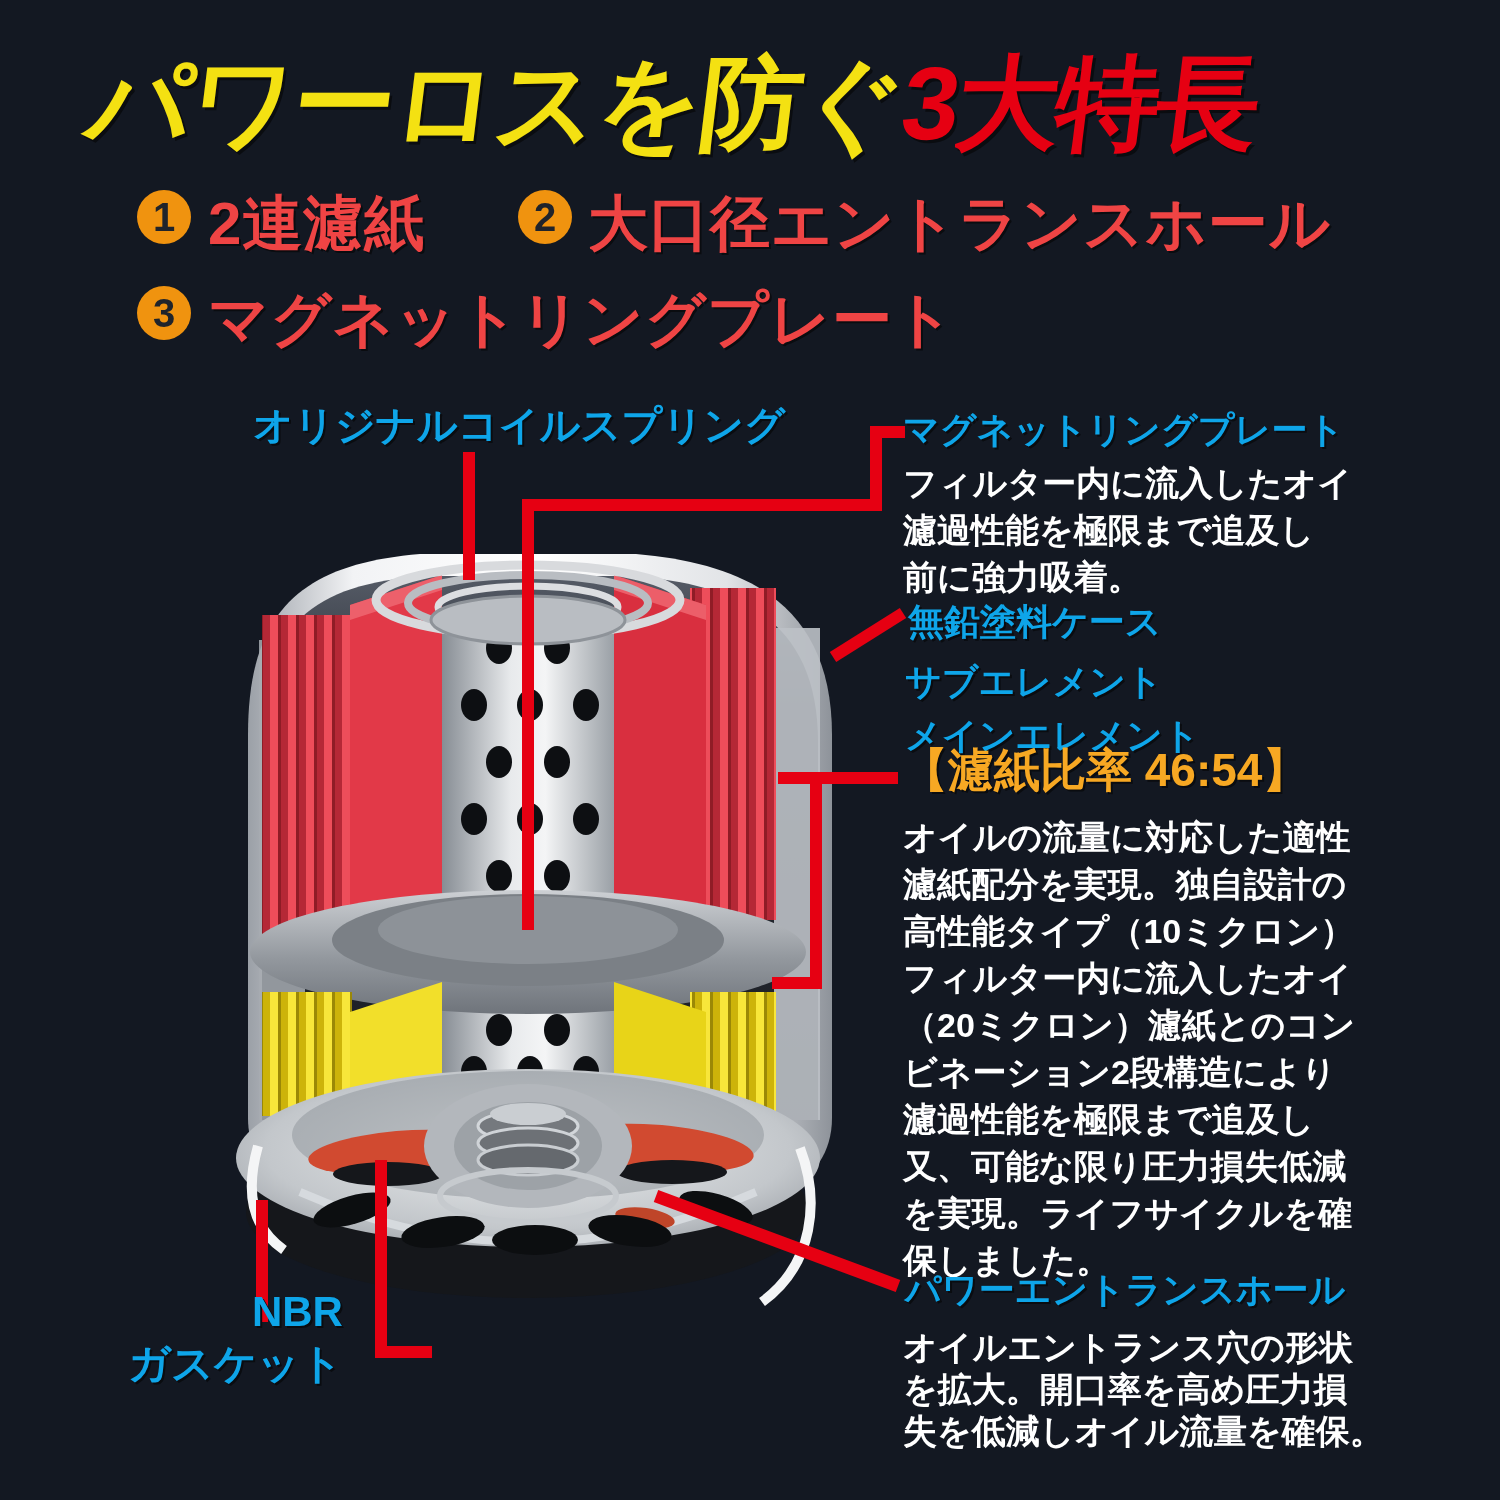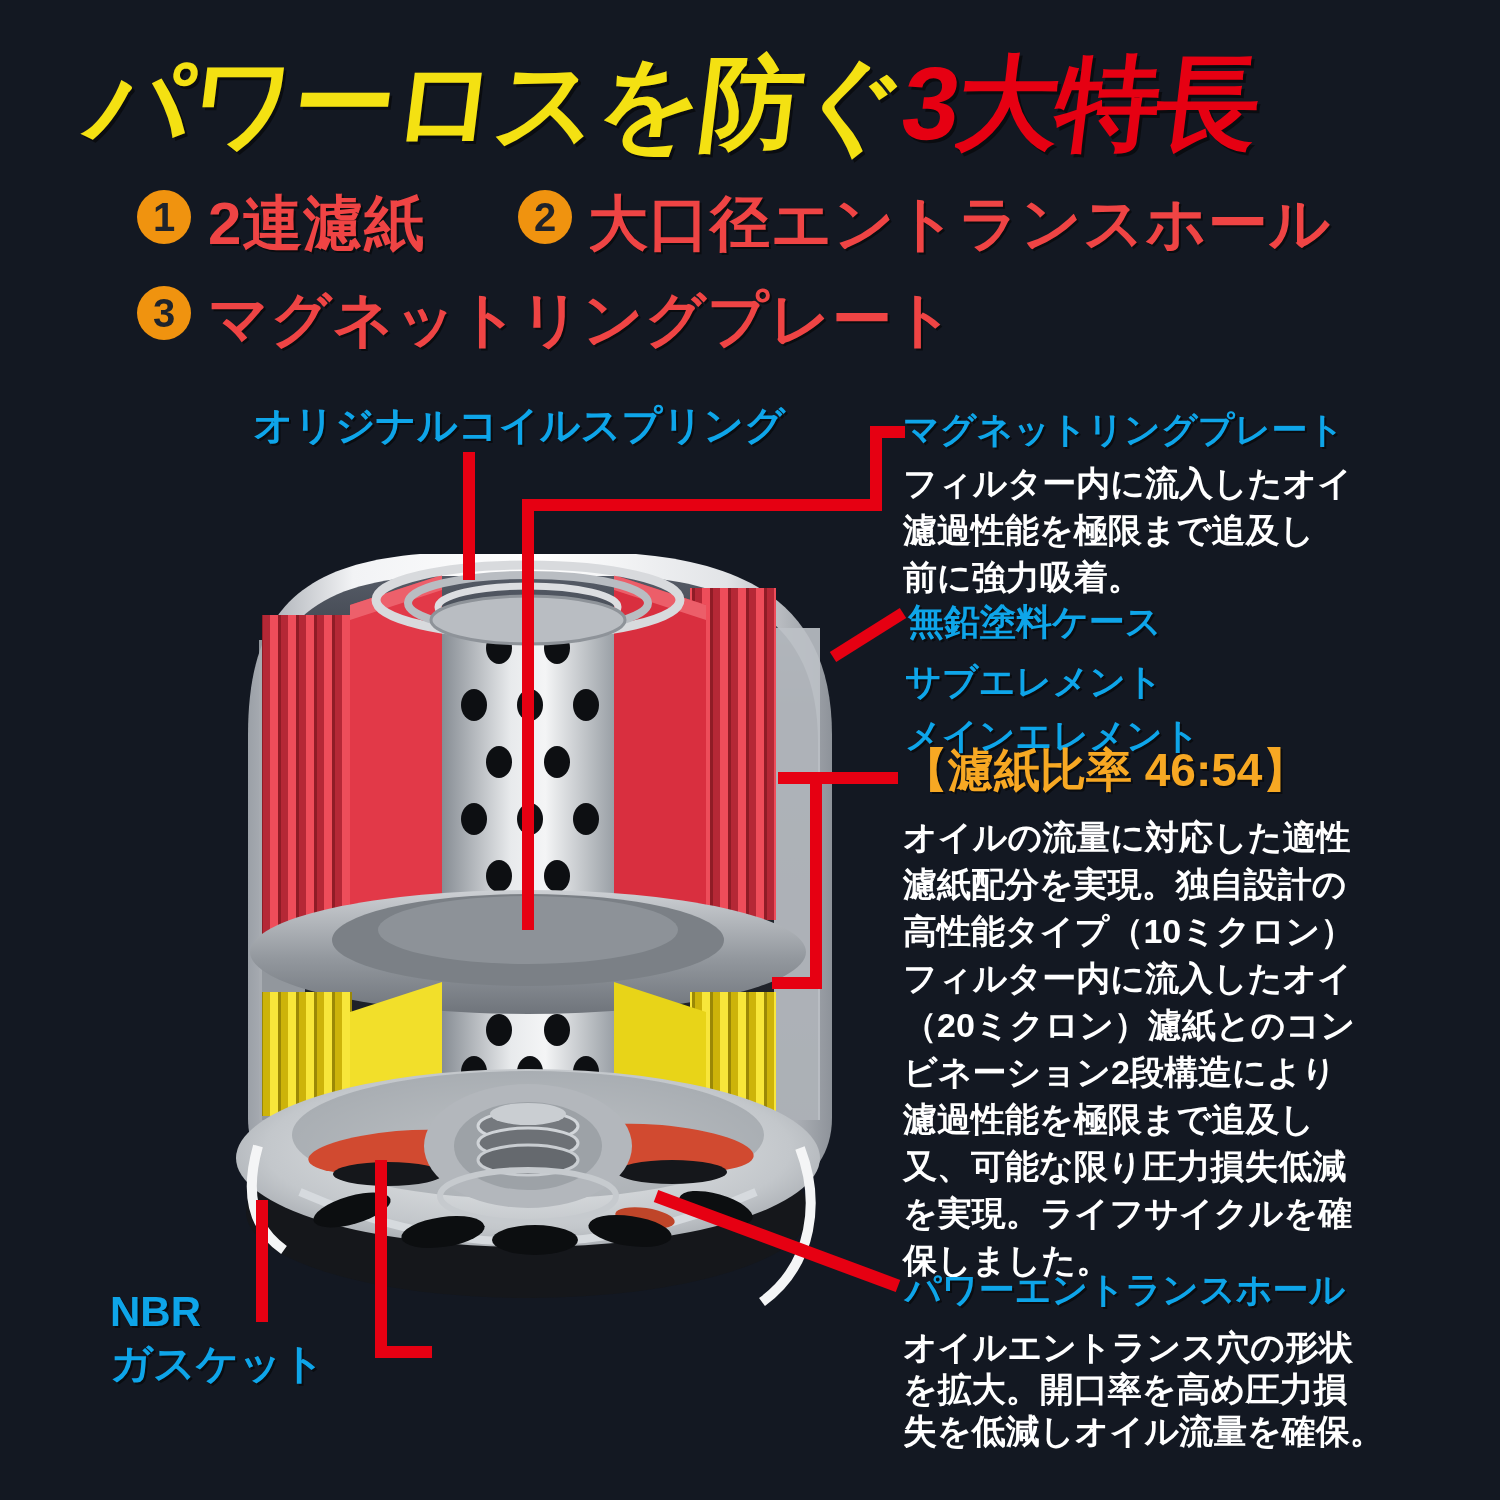--- a/index.html
+++ b/index.html
@@ -230,19 +230,19 @@
     <div>保しました。</div>
   </div>
 
   <div class="abs lab-y" style="left:905px;top:1266px;font-size:36px;">パワーエントランスホール</div>
   <div class="abs body-w" style="left:903px;top:1326px;">
     <div style="height:42px;line-height:42px;">オイルエントランス穴の形状</div>
     <div style="height:42px;line-height:42px;">を拡大。開口率を高め圧力損</div>
     <div style="height:42px;line-height:42px;">失を低減しオイル流量を確保。</div>
   </div>
 
-  <div class="abs lab-y" style="left:110px;top:1286px;font-size:42px;line-height:52px;">
+  <div class="abs lab-y" style="left:128px;top:1286px;font-size:42px;line-height:52px;text-align:right;">
     <div>NBR</div>
     <div>ガスケット</div>
   </div>
 
 
 </div>
 
 </body></html>

